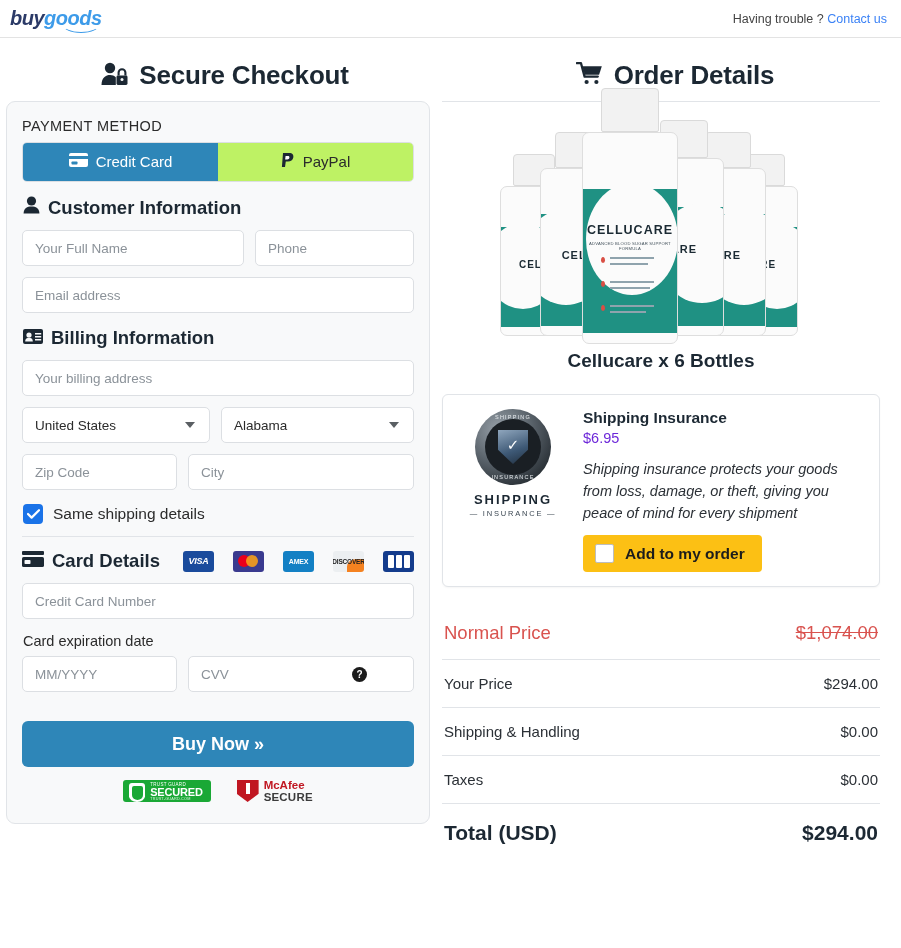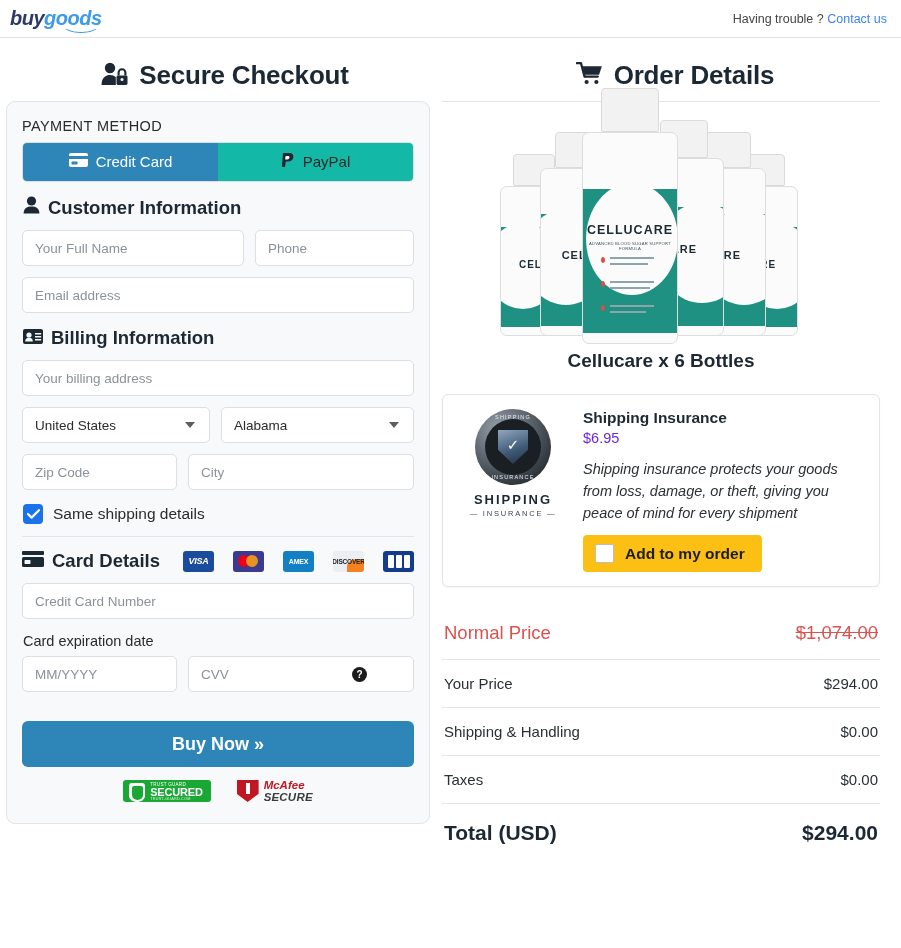--- a/index.html
+++ b/index.html
@@ -55,21 +55,21 @@
     border: 1px solid #e1e4e8;
     border-radius: 9px;
     padding: 16px 15px 20px 15px;
     margin-top: 10px;
   }
   .pm-label { font-size: 14.5px; letter-spacing: .4px; color: #2b2b2b; margin-bottom: 8px; }
 
   .tabs { display: flex; border: 1px solid #dcdfe3; border-radius: 5px; overflow: hidden; background: #fff; }
   .tab { flex: 1; text-align: center; padding: 9px 0 10px; font-size: 15px; display: flex; align-items: center; justify-content: center; gap: 8px; cursor: pointer; }
   .tab.active { background: #2e86b8; color: #fff; }
-  .tab.inactive { background: #14b8a6; color: #2b2b2b; }
+  .tab.inactive { background: #bef264; color: #2b2b2b; }
 
   .sec-head { display: flex; align-items: center; gap: 8px; font-size: 18.5px; font-weight: bold; color: #1c2833; margin: 14px 0 11px 1px; }
   .sec-head.card-head { justify-content: flex-start; margin-bottom: 10px; }
 
   .row { display: flex; gap: 11px; margin-bottom: 11px; }
   .field {
     background: #fff;
     border: 1px solid #dcdfe3;
     border-radius: 5px;
     height: 36px;
@@ -132,21 +132,21 @@
   }
   .ssl-line { display: flex; align-items: center; justify-content: center; gap: 6px; font-size: 11.5px; color: #2b2b2b; margin-top: 12px; }
   .badges { display: flex; align-items: center; justify-content: center; gap: 26px; margin-top: 12px; }
   .tg-badge { background: #1aa835; border-radius: 3px; padding: 3px 8px 0 6px; display: flex; align-items: center; gap: 5px; }
   .tg-shield { width: 16px; height: 19px; background: #fff; border-radius: 3px 3px 50% 50% / 3px 3px 30% 30%; display: flex; align-items: center; justify-content: center; }
   .tg-inner { width: 11px; height: 14px; background: #1aa835; border-radius: 2px 2px 50% 50% / 2px 2px 35% 35%; }
   .tg-txt { line-height: 1; }
   .tg-top { font-size: 4.5px; color: #fff; letter-spacing: .3px; }
   .tg-mid { font-size: 11px; font-weight: bold; color: #fff; letter-spacing: -.2px; }
   .tg-bot { font-size: 3.8px; color: #d9f5dd; letter-spacing: .2px; }
-  .mc-badge { display: flex; align-items: center; gap: 5px; font-style: italic; }
+  .mc-badge { display: flex; align-items: center; gap: 5px; }
   .mc-shield { width: 22px; height: 22px; background: #c01722; clip-path: polygon(0 0, 100% 0, 100% 62%, 50% 100%, 0 62%); position: relative; }
   .mc-shield:after { content:""; position:absolute; left:50%; top:12%; width:4px; height:52%; background:#fff; transform:translateX(-50%); }
   .mc-txt { line-height: 1.05; }
   .mc-1 { font-size: 11.5px; font-weight: bold; color: #c01722; }
   .mc-2 { font-size: 11.5px; font-weight: bold; color: #3b3b3b; letter-spacing: .2px; }
 
   
   .od-divider { height: 1px; background: #e1e4e8; margin: 10px 0 0; }
   .product-area { padding: 12px 0 4px; text-align: center; }
   .bottles { height: 230px; position: relative; }

